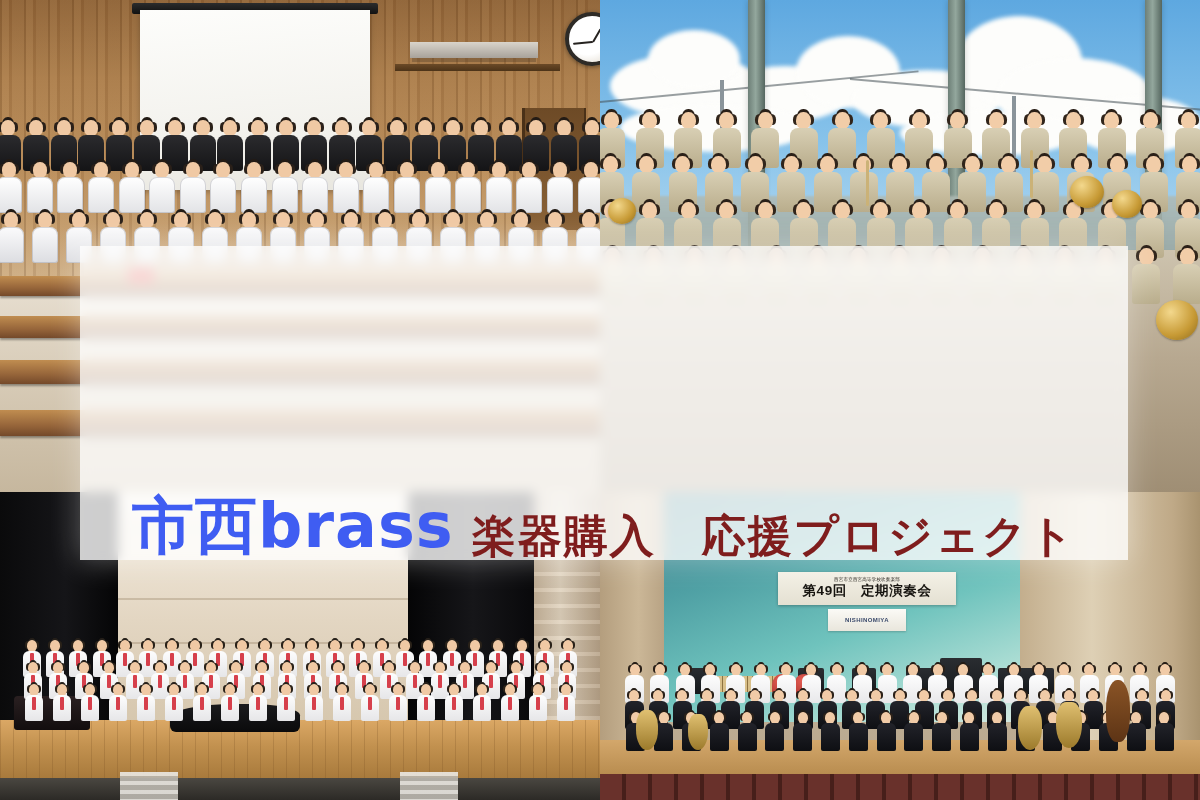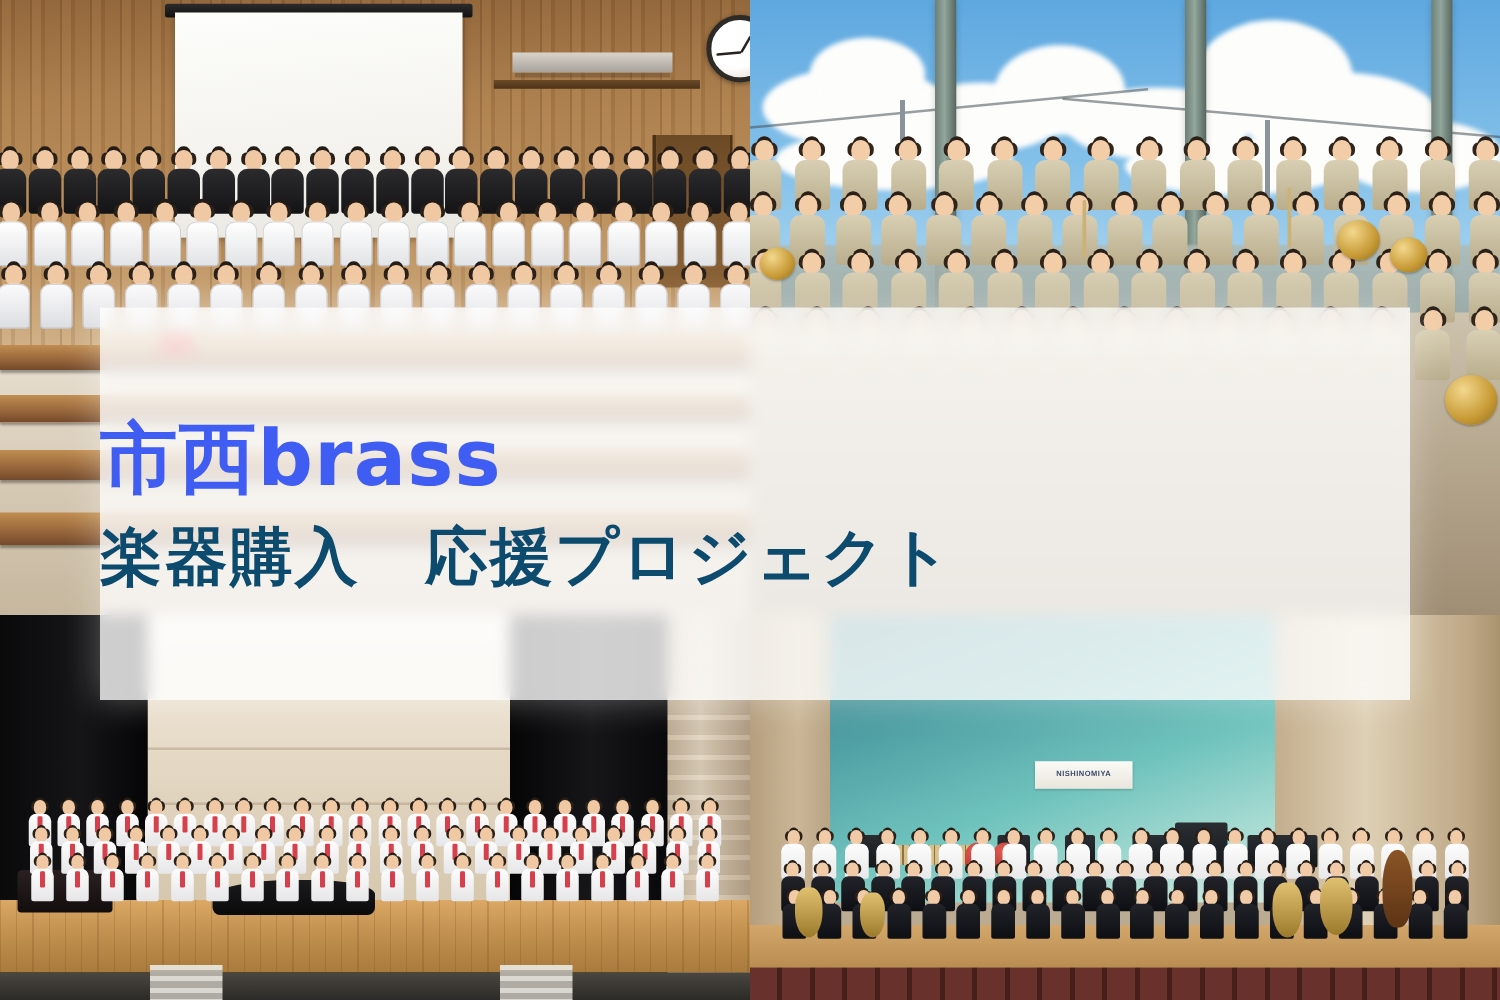--- a/index.html
+++ b/index.html
@@ -339,33 +339,33 @@
   .overlay{
     position:absolute;
     left:80px; top:246px; width:1048px; height:314px;
     background:rgba(255,255,255,.80);
     backdrop-filter:blur(6px);
     -webkit-backdrop-filter:blur(6px);
     box-shadow:0 0 28px rgba(255,255,255,.35);
   }
   .overlay-text{
     position:absolute; inset:0;
-    display:flex; flex-direction:column;
-    align-items:flex-start; justify-content:center;
+    display:flex; flex-direction:row;
+    align-items:flex-end; justify-content:center;
     gap:18px;
   }
   .ttl{
     font-family:"DejaVu Sans","Liberation Sans",sans-serif;
     font-weight:900;
     line-height:1.08;
     white-space:nowrap;
     letter-spacing:1px;
   }
   .ttl--l1{ font-size:62px; color:#3f5df2; }
-  .ttl--l2{ font-size:50px; color:#0c4a6e; letter-spacing:2px; }
+  .ttl--l2{ font-size:44px; color:#7f1d1d; letter-spacing:2px; }
   .ttl--l3{ font-size:55px; color:#f4505a; letter-spacing:1px; }
 </style>
 </head>
 <body>
 
 <div class="collage">
 
   <div class="photo photo--tl">
     <div class="photo-inner">
       <div class="tl-wall"></div>
@@ -1232,20 +1232,24 @@
     </div>
   </div>
 
   <div class="photo photo--br">
     <div class="photo-inner">
       <div class="br-bg"></div>
       <div class="br-backdrop"></div>
       <div class="br-wallL"></div>
       <div class="br-wallR"></div>
 
+      <div class="br-banner">
+        <div class="br-banner-sub">西宮市立西宮高等学校吹奏楽部</div>
+        <div class="br-banner-main">第49回　定期演奏会</div>
+      </div>
       <div class="br-logo">
         <span>NISHINOMIYA</span>
       </div>
 
       <div class="br-equip" style="left:86px;  width:30px;"></div>
       <div class="br-equip" style="left:198px; width:26px;"></div>
       <div class="br-equip" style="left:252px; width:24px;"></div>
       <div class="br-equip" style="left:306px; width:28px;"></div>
       <div class="br-equip" style="left:340px; width:42px; height:40px; top:166px;"></div>
       <div class="br-equip" style="left:398px; width:56px;"></div>

